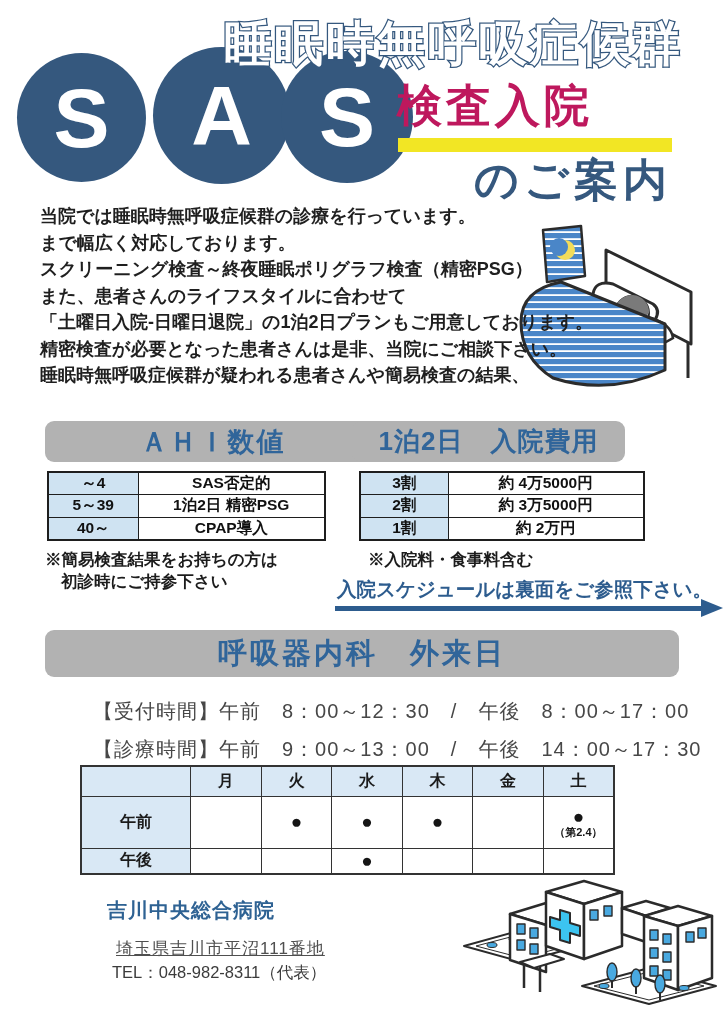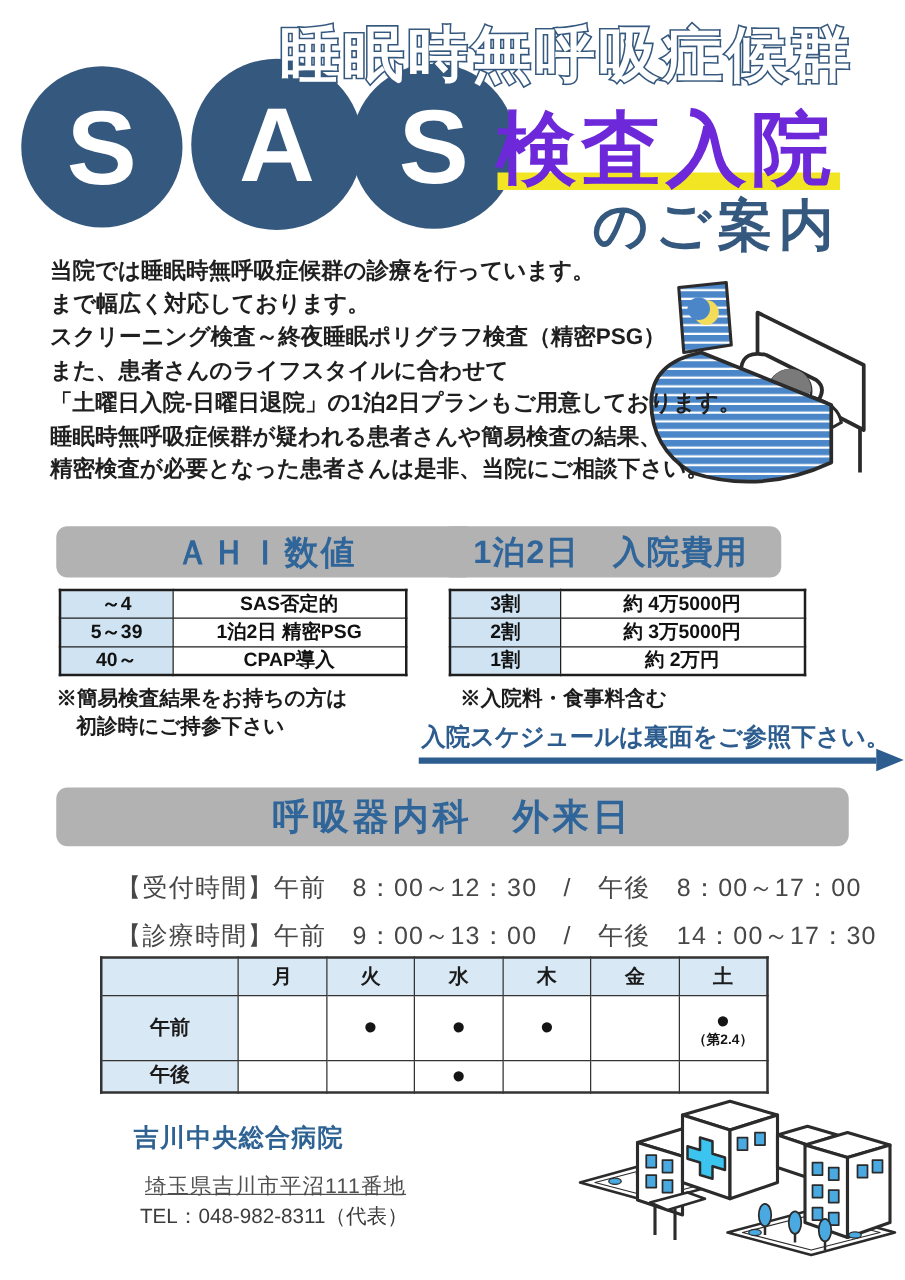--- a/index.html
+++ b/index.html
@@ -10,21 +10,21 @@
   
   .circle { position:absolute; border-radius:50%; background:#35587e; display:flex; align-items:center; justify-content:center; z-index:2; }
   .c1 { left:17px;  top:53px; width:129px; height:129px; }
   .c2 { left:153px; top:47px; width:137px; height:137px; z-index:1; }
   .c3 { left:281px; top:51px; width:132px; height:132px; }
   .circle span { color:#fff; font-weight:bold; font-size:84px; line-height:84px; }
   .ribbon { position:absolute; left:224px; top:12px; z-index:4; white-space:nowrap;
             font-size:48px; font-weight:bold; letter-spacing:3px; color:#ffffff;
             -webkit-text-stroke:2.5px #35587e; paint-order:stroke fill; }
   .title-main { position:absolute; left:397px; top:76px; z-index:3; white-space:nowrap;
-                font-size:64px; font-weight:bold; letter-spacing:4px; color:#6d28d9; }
+                font-size:45px; font-weight:bold; letter-spacing:4px; color:#be185d; }
   .yellow-bar { position:absolute; left:398px; top:138px; width:274px; height:14px; background:#f2e624; z-index:2; }
   .title-sub { position:absolute; right:52px; top:151px; z-index:3; white-space:nowrap;
                font-size:44px; font-weight:bold; letter-spacing:5px; color:#35587e; }
 
   
   .intro { position:absolute; left:40px; top:203px; z-index:1; }
   .intro div { white-space:nowrap; font-size:18px; font-weight:bold; color:#1f1f1f; line-height:26.5px; }
   .bed-illust { position:absolute; left:505px; top:212px; z-index:0; }
 
   
@@ -98,22 +98,22 @@
     <div class="title-main">検査入院</div>
     <div class="title-sub">のご案内</div>
   </div>
 
   <div class="intro">
     <div>当院では睡眠時無呼吸症候群の診療を行っています。</div>
     <div>まで幅広く対応しております。</div>
     <div>スクリーニング検査～終夜睡眠ポリグラフ検査（精密PSG）</div>
     <div>また、患者さんのライフスタイルに合わせて</div>
     <div>「土曜日入院-日曜日退院」の1泊2日プランもご用意しております。</div>
+    <div>精密検査が必要となった患者さんは是非、当院にご相談下さい。</div>
     <div>睡眠時無呼吸症候群が疑われる患者さんや簡易検査の結果、</div>
-    <div>精密検査が必要となった患者さんは是非、当院にご相談下さい。</div>
   </div>
 
   <svg class="bed-illust" width="212" height="185" viewBox="0 0 212 185">
     <defs>
       <pattern id="hstripe" width="10" height="7" patternUnits="userSpaceOnUse">
         <rect width="10" height="7" fill="#4a86c8"></rect>
         <rect y="5.2" width="10" height="1.8" fill="#ffffff"></rect>
       </pattern>
     </defs>
 

